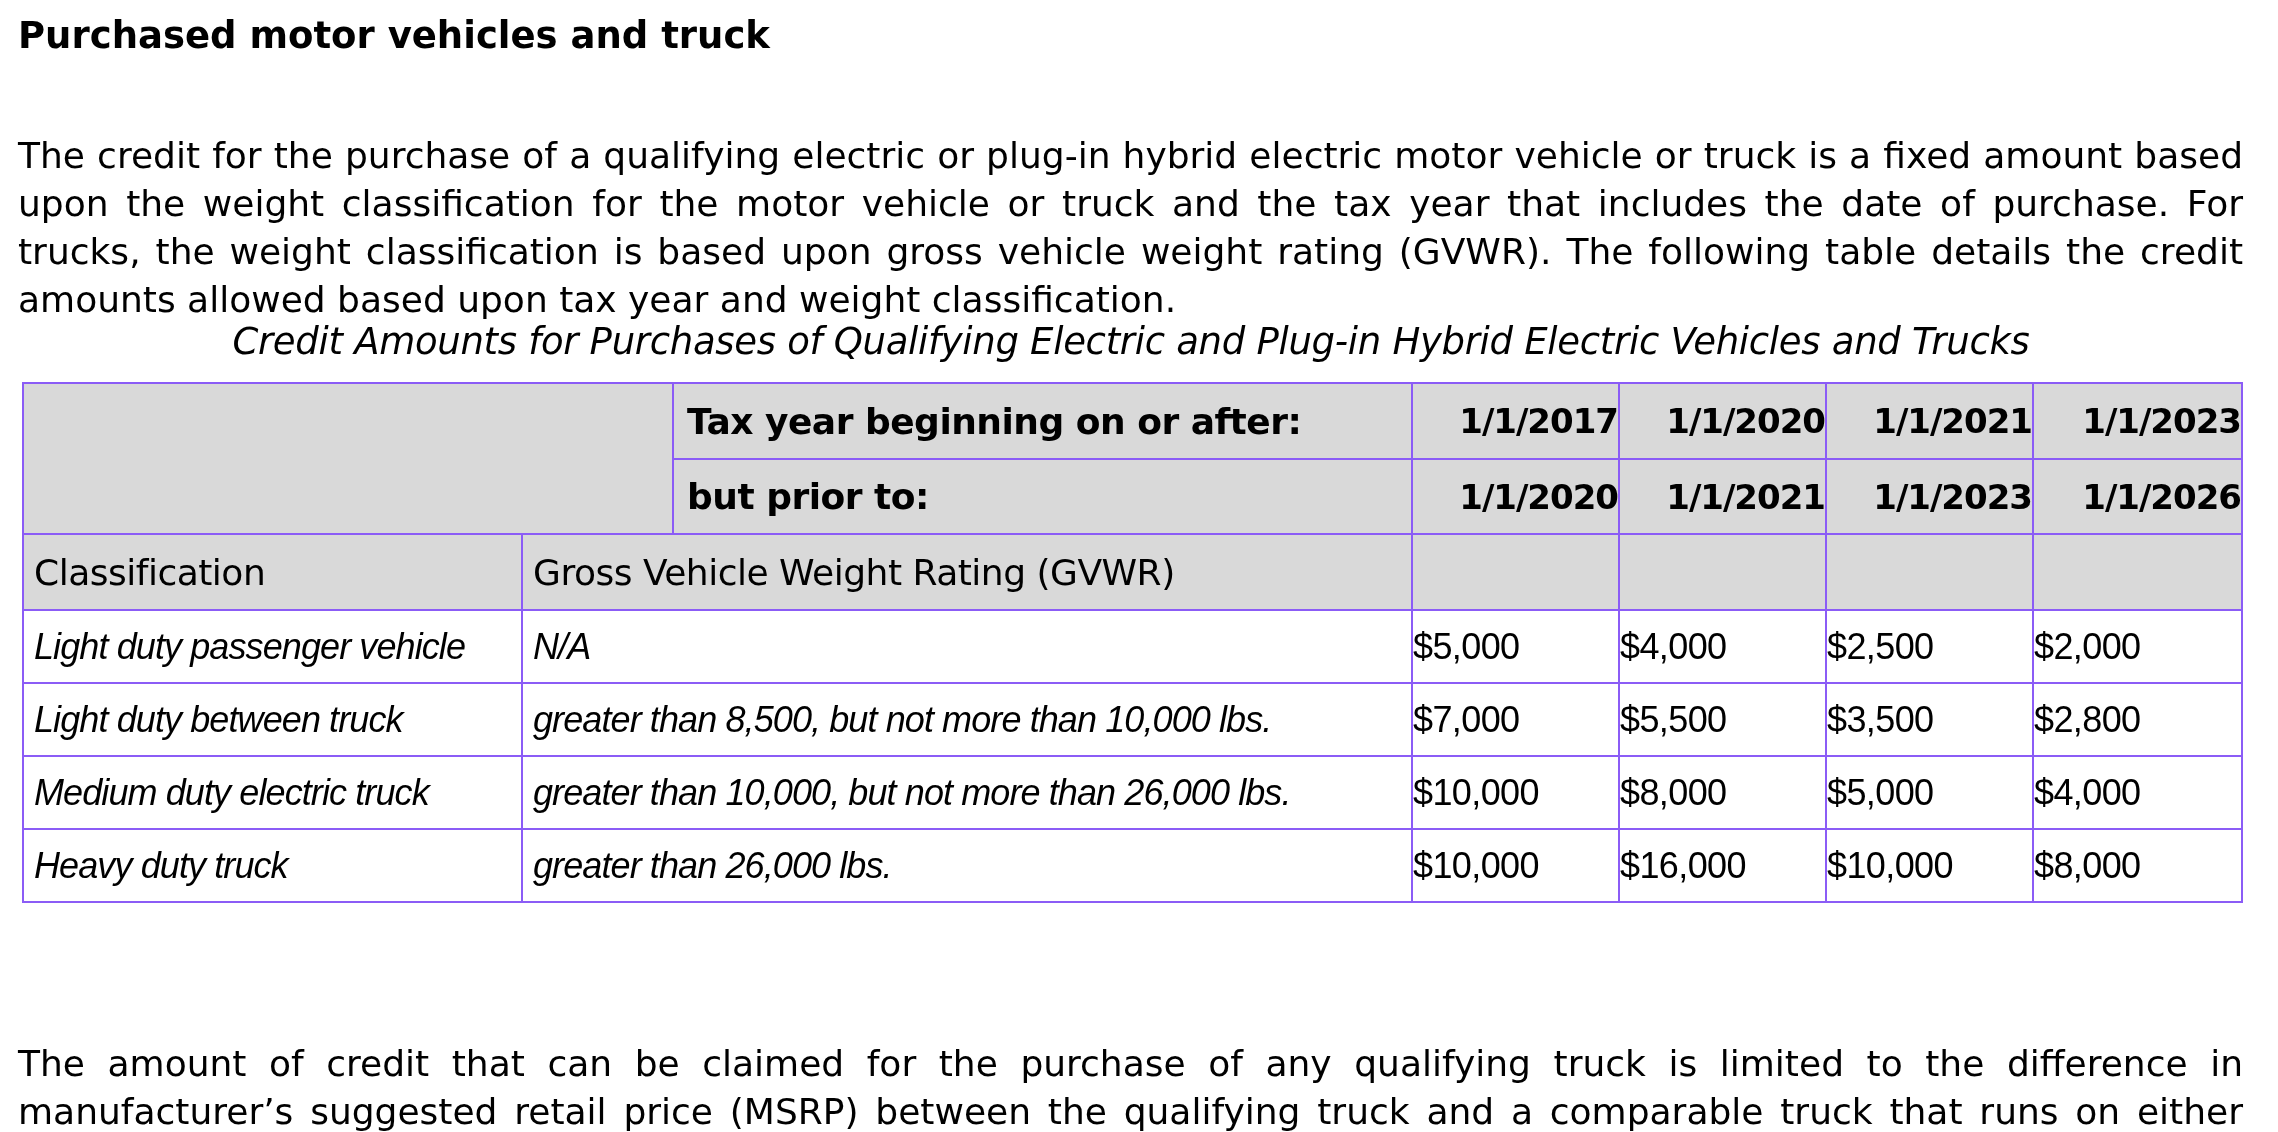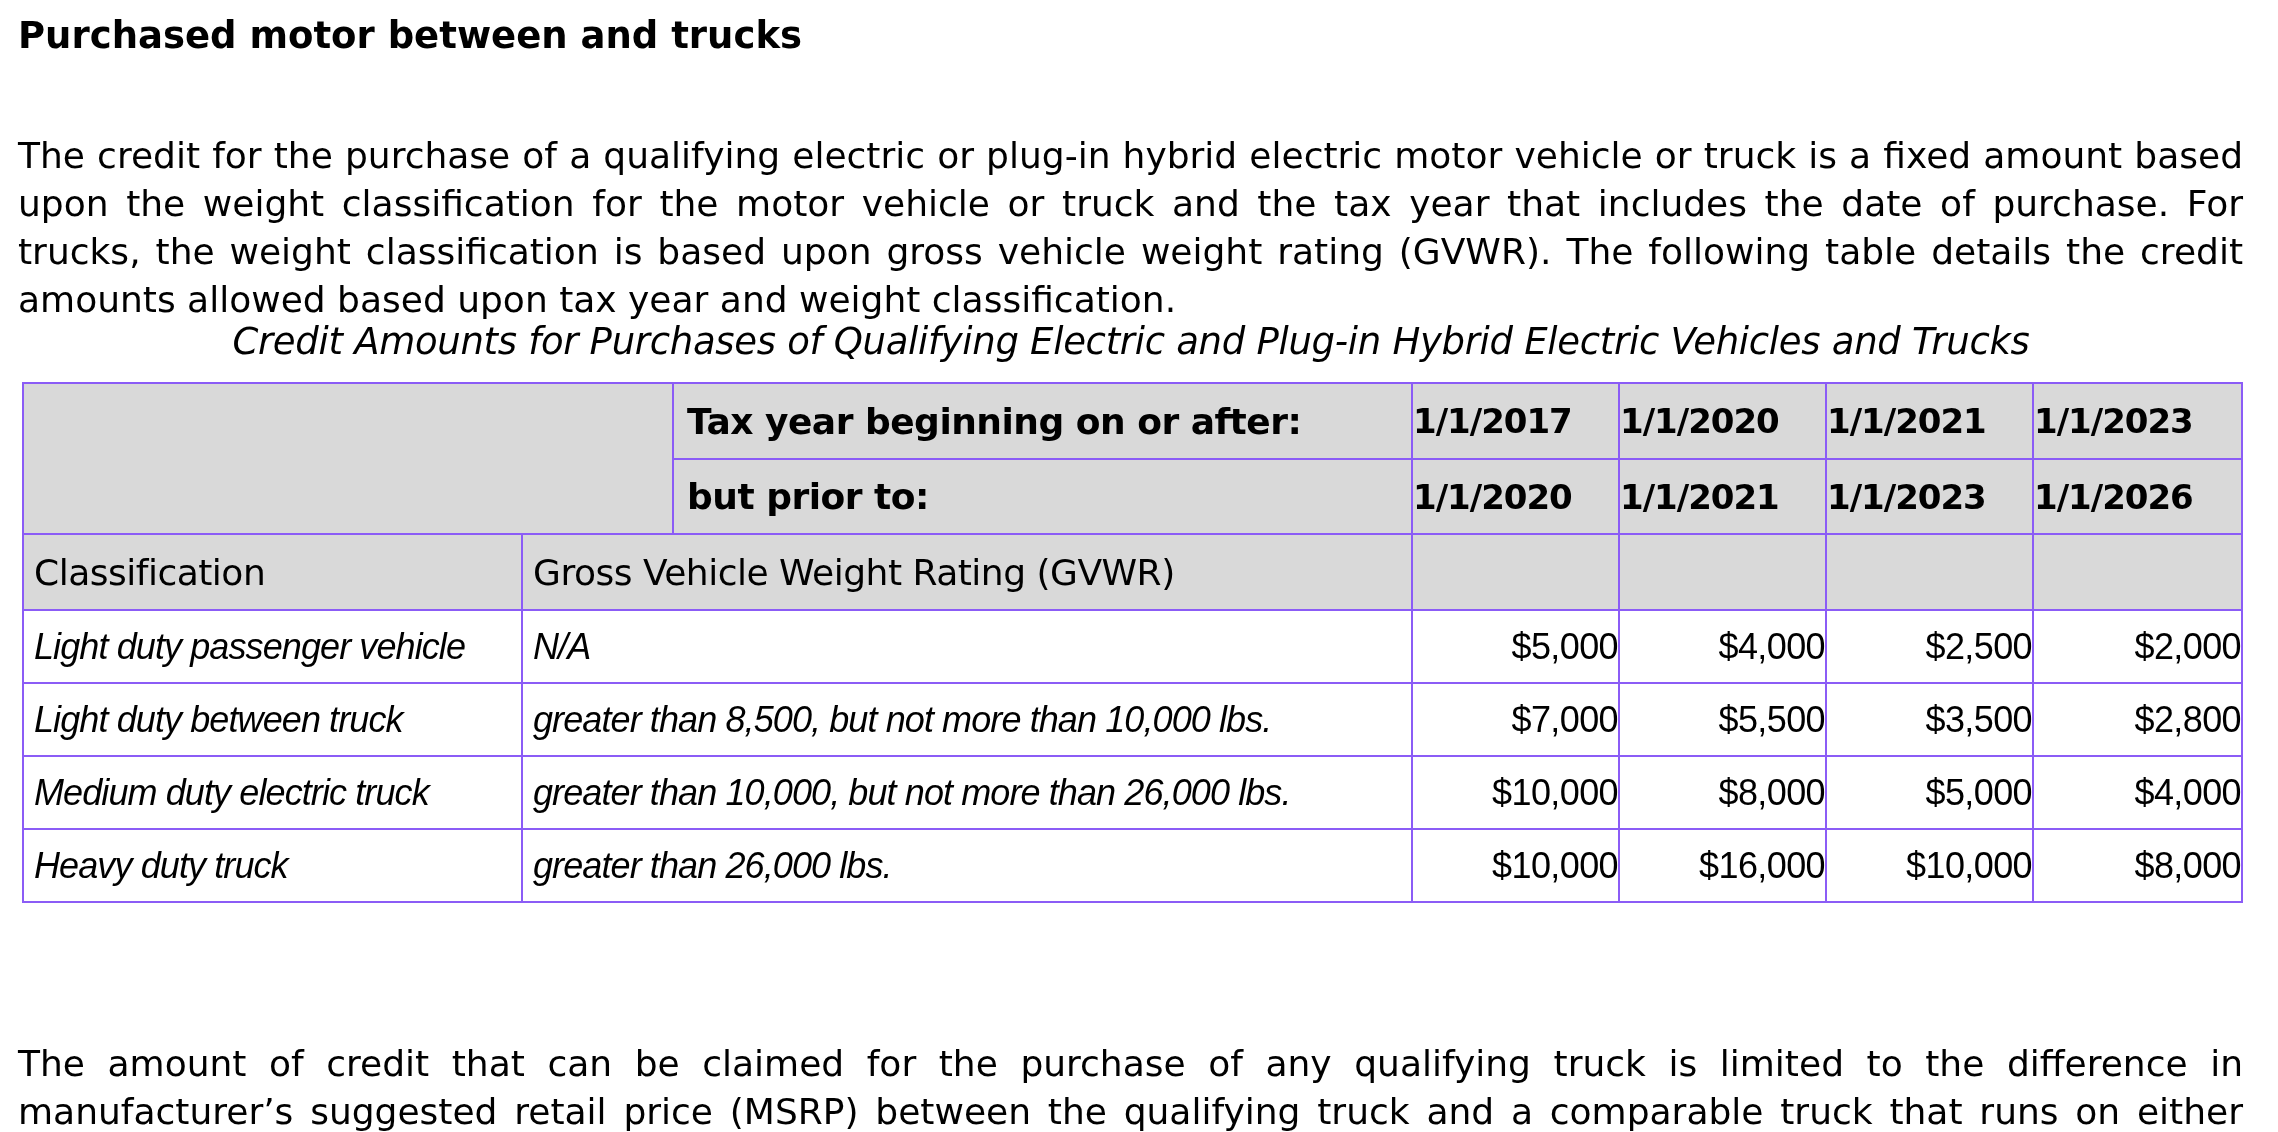--- a/index.html
+++ b/index.html
@@ -38,39 +38,39 @@
     .hrow1 td { height: 74px; }
     .hrow2 td { height: 73px; }
     .hrow3 td { height: 74px; }
     .brow td { height: 71px; }
     .hdr-label {
       font-family: "DejaVu Sans", sans-serif; font-weight: bold;
       font-size: 36px; padding-left: 13px !important; letter-spacing: -0.5px;
     }
     .hdr-date {
       font-family: "DejaVu Sans", sans-serif; font-weight: bold;
-      font-size: 34px; text-align: left; letter-spacing: -1px; margin-left: 28px;
+      font-size: 34px; text-align: right; letter-spacing: -1px; margin-left: 28px;
     }
     .colhdr {
       font-family: "DejaVu Sans", sans-serif; font-weight: normal;
       font-size: 36px; padding-left: 10px !important; letter-spacing: -0.5px;
     }
     .cell-text {
       font-family: "Liberation Sans", sans-serif;
       font-size: 36px; padding-left: 10px !important; letter-spacing: -0.9px; font-style: italic;
     }
     .cell-money {
       font-family: "Liberation Sans", sans-serif;
-      font-size: 36px; text-align: right; letter-spacing: -0.6px; margin-left: 48px;
+      font-size: 36px; text-align: left; letter-spacing: -0.6px; margin-left: 48px;
     }
   </style>
 </head>
 <body>
 
-<div class="title">Purchased motor between and trucks</div>
+<div class="title">Purchased motor vehicles and truck</div>
 
 <div class="para para1">The credit for the purchase of a qualifying electric or plug-in hybrid electric motor vehicle or truck is a fixed amount based upon the weight classification for the motor vehicle or truck and the tax year that includes the date of purchase. For trucks, the weight classification is based upon gross vehicle weight rating (GVWR). The following table details the credit amounts allowed based upon tax year and weight classification.</div>
 
 <div class="caption">Credit Amounts for Purchases of Qualifying Electric and Plug-in Hybrid Electric Vehicles and Trucks</div>
 
 <table class="credit">
   <colgroup>
     <col style="width:499px">
     <col style="width:151px">
     <col style="width:739px">

